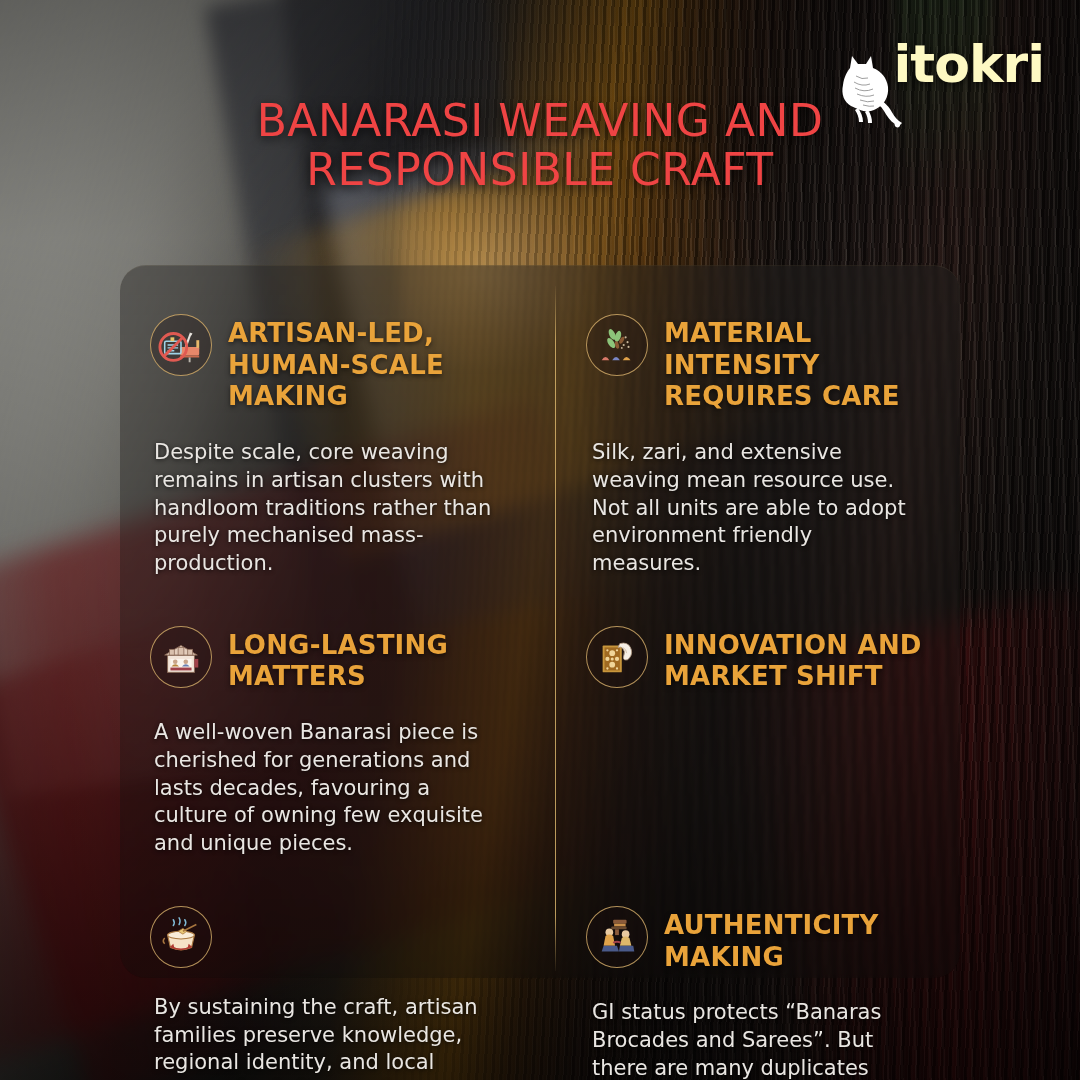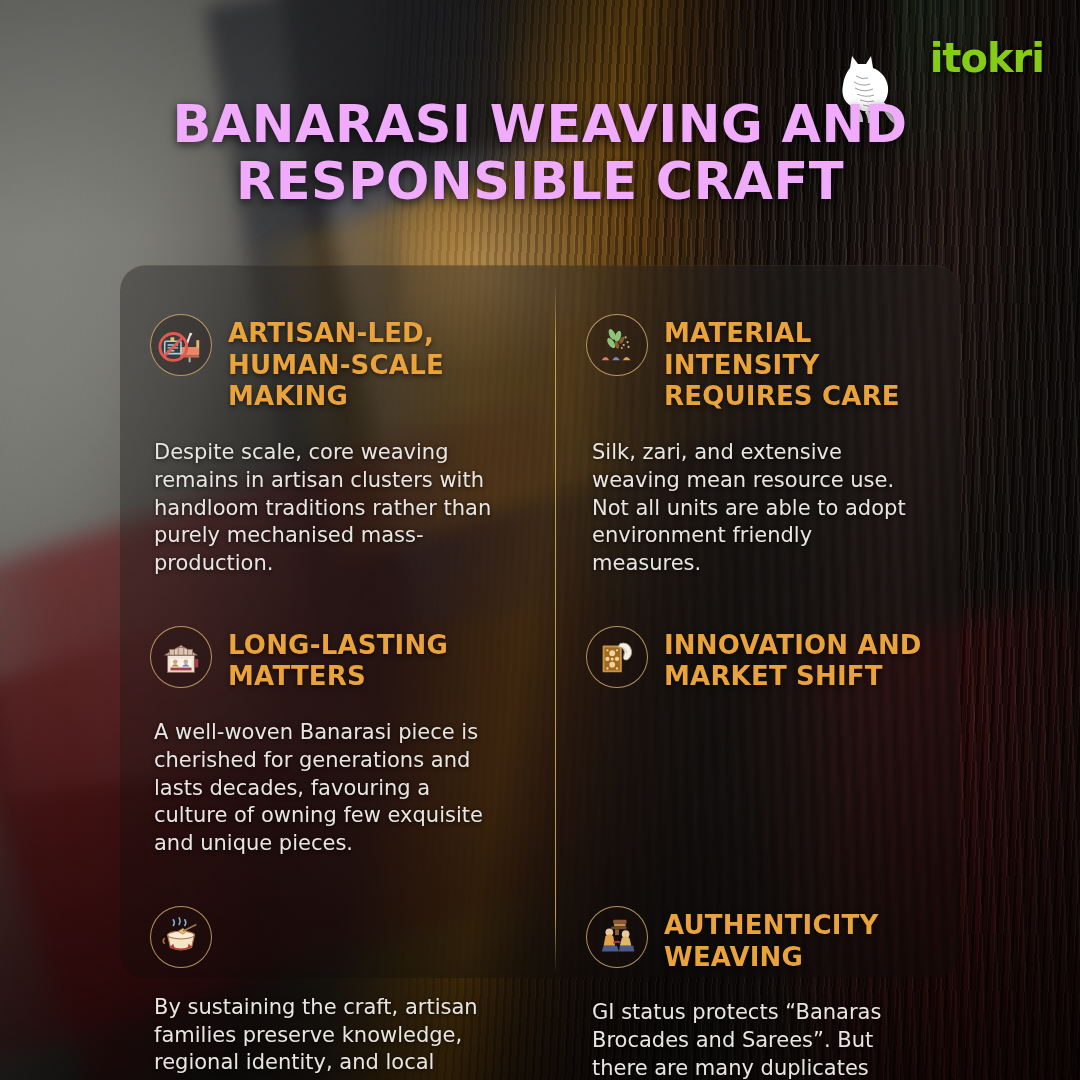--- a/index.html
+++ b/index.html
@@ -122,43 +122,43 @@
   .vignette {
     position:absolute; inset:0;
     background:
       radial-gradient(ellipse 95% 80% at 50% 48%, rgba(0,0,0,0) 35%, rgba(0,0,0,0.55) 100%),
       linear-gradient(180deg, rgba(0,0,0,0.18) 0%, rgba(0,0,0,0.08) 22%, rgba(0,0,0,0.30) 70%, rgba(0,0,0,0.55) 100%);
   }
 
   
   .brand-logo {
     position:absolute; right:36px; top:38px;
-    font-size:40px; font-weight:700; letter-spacing:-1px;
-    color:#84cc16;
+    font-size:52px; font-weight:700; letter-spacing:-1px;
+    color:#fef9c3;
     line-height:1;
     text-shadow:0 2px 6px rgba(0,0,0,0.55);
     font-family:"DejaVu Sans", sans-serif;
   }
   .mascot {
     position:absolute; right:160px; top:52px;
     width:90px; height:80px;
   }
 
   
   .title-wrap {
     position:absolute; top:96px; left:0; right:0;
     text-align:center;
     padding:0 110px;
   }
   .title {
-    font-size:51px;
-    font-weight:700;
+    font-size:44px;
+    font-weight:400;
     letter-spacing:0.5px;
     line-height:1.12;
-    color:#f0abfc;
+    color:#ef4444;
     text-shadow:0 3px 10px rgba(0,0,0,0.65);
     font-family:"DejaVu Sans", sans-serif;
   }
 
   
   .panel {
     position:absolute;
     left:120px; top:265px;
     width:840px; height:713px;
     border-radius:26px;
@@ -402,20 +402,20 @@
               <rect x="22" y="16" width="4" height="6" fill="#8a5a3a"></rect>
               <circle cx="16" cy="19" r="4" fill="#e8c9a0"></circle>
               <path d="M12 23 q4 -3 8 0 l2 10 h-12z" fill="#e0a24a"></path>
               <path d="M10 33 h14 l2 6 h-18z" fill="#4a5a8a"></path>
               <circle cx="33" cy="21" r="4" fill="#e8c9a0"></circle>
               <path d="M29 25 q4 -3 8 0 l2 8 h-12z" fill="#e0b86a"></path>
               <path d="M27 33 h14 l1 6 h-16z" fill="#4a5a8a"></path>
               <path d="M20 30 q4 -2 8 0" stroke="#a0414a" stroke-width="2" fill="none"></path>
             </svg>
           </div>
-          <div class="card-title">AUTHENTICITY WEAVING</div>
+          <div class="card-title">AUTHENTICITY MAKING</div>
         </div>
         <div class="card-body">GI status protects “Banaras Brocades and Sarees”. But there are many duplicates available in the market. Buying authentic handwoven pieces supports the craft ecosystem.</div>
       </div>
 
     </div>
   </div>
 </div>
 
 </body></html>

